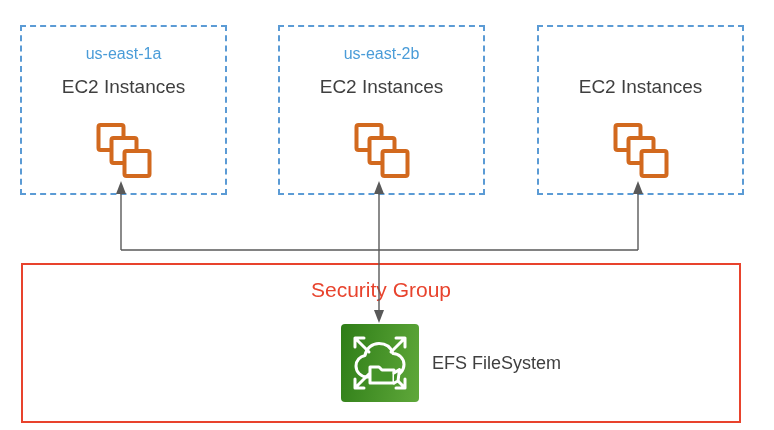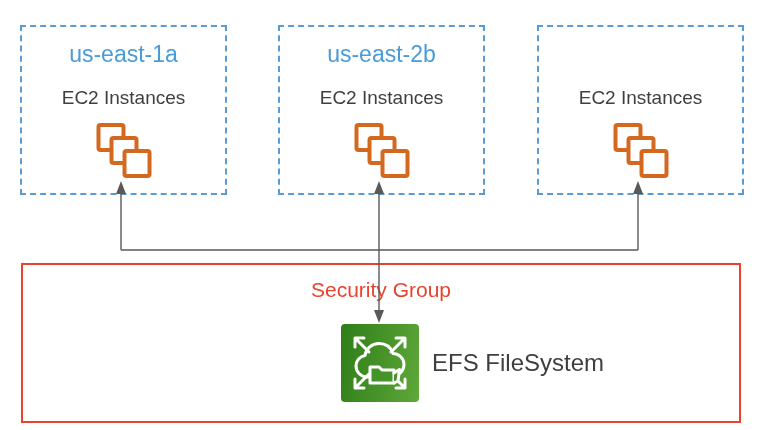--- a/index.html
+++ b/index.html
@@ -10,24 +10,24 @@
   
   .az-box{
     position:absolute;top:25px;width:207px;height:170px;box-sizing:border-box;
     border:2px dashed var(--az-border);background:#fff;
   }
   .az-box.p0{left:20px}
   .az-box.p1{left:278px}
   .az-box.p2{left:537px}
   .az-name{
     position:absolute;top:16px;left:0;right:0;text-align:center;
-    color:var(--az-label);font-size:23px;line-height:22px;
+    color:var(--az-label);font-size:16px;line-height:22px;
   }
   .az-resource{
-    position:absolute;top:60px;left:0;right:0;text-align:center;
+    position:absolute;top:49px;left:0;right:0;text-align:center;
     color:var(--text-dark);font-size:19px;line-height:22px;
   }
   
   .ec2-stack{
     position:absolute;top:96px;left:50%;transform:translateX(-50%);
     width:55px;height:55px;
   }
   .ec2-stack .sq{
     position:absolute;width:29px;height:29px;box-sizing:border-box;
     border:4px solid var(--ec2-orange);border-radius:4px;background:#fff;
@@ -45,21 +45,21 @@
     color:var(--sg-red);font-size:21px;line-height:25px;
   }
   
   .efs-icon{
     position:absolute;left:341px;top:324px;width:78px;height:78px;border-radius:4px;
     background:linear-gradient(100deg, var(--efs-green-dark), var(--efs-green-light));
   }
   .efs-icon svg{display:block;width:78px;height:78px;}
   .efs-label{
     position:absolute;left:432px;top:349px;color:var(--text-dark);
-    font-size:24px;line-height:28px;white-space:nowrap;text-align:center;
+    font-size:18px;line-height:28px;white-space:nowrap;text-align:center;
   }
   
   .connectors{position:absolute;left:0;top:0;pointer-events:none;}
   .connectors path{stroke:var(--connector-gray);stroke-width:1.4;fill:none;}
   .connectors polygon{fill:var(--connector-gray);stroke:none;}
 </style>
 </head>
 <body>
 
 <div id="stage">

